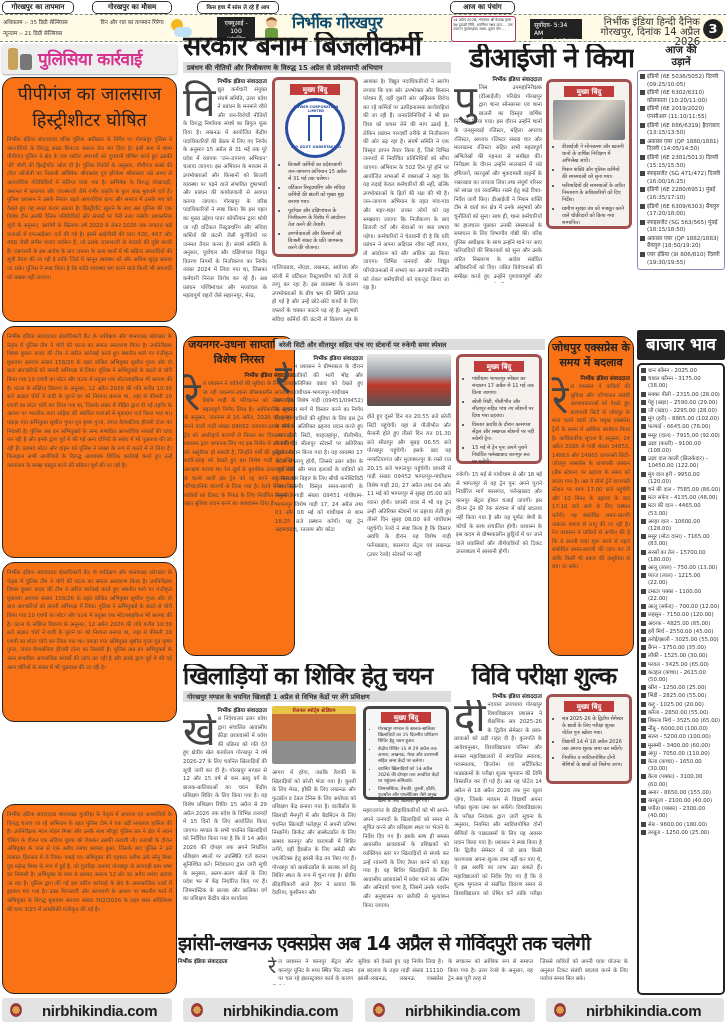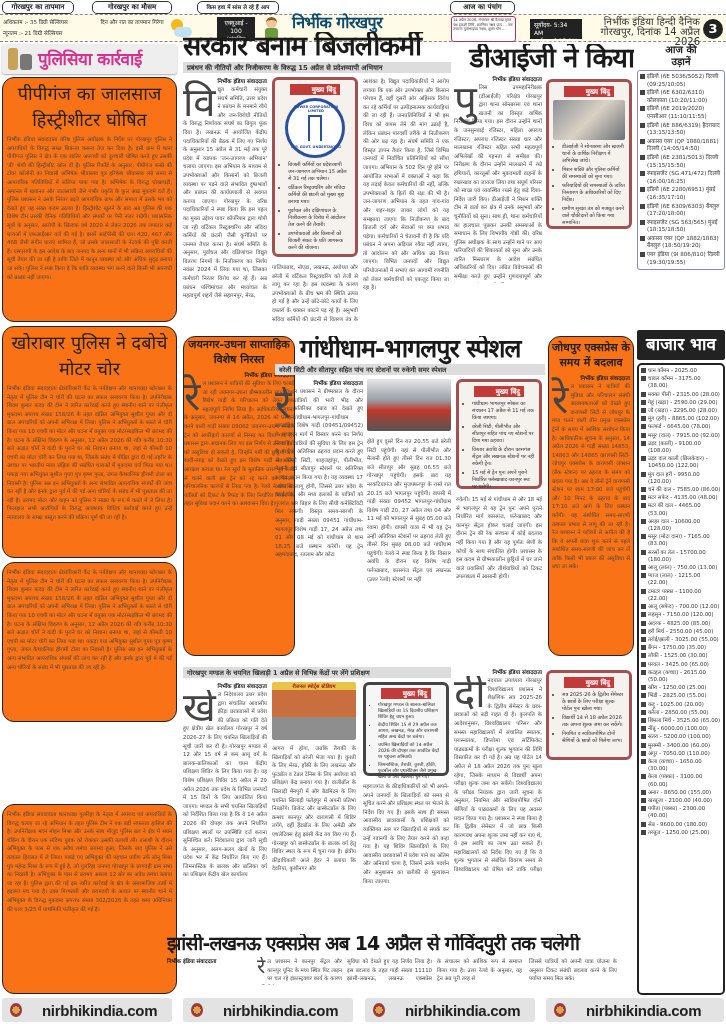--- a/index.html
+++ b/index.html
@@ -14,21 +14,21 @@
 .pagenum{width:20px;height:20px;border-radius:50%;background:#222;color:#fff;font-weight:bold;font-size:13px;text-align:center;line-height:20px}
 .col{position:absolute}
 .boxed{border:1.5px solid #222;border-radius:12px;background:#f97316}
 .h-serif{font-family:"DejaVu Sans",sans-serif;text-align:center;color:#222;font-weight:normal}
 .h-big{font-family:"DejaVu Sans",sans-serif;font-weight:bold;color:#1a1a1a;letter-spacing:-1px;line-height:1}
 .body-txt{font-size:5.4px;line-height:8.6px;color:#444;text-align:justify}
 .sub-grey{background:#ddd;font-size:7.5px;font-weight:bold;padding:1px 4px;color:#333}
 .byline{font-size:5.5px;font-weight:bold;color:#222;text-align:right}
 .dropcap{font-size:40px;line-height:34px;float:left;margin-right:2px;font-family:"DejaVu Serif",serif}
 .keypoints{border:3px solid #a25050;border-radius:6px;background:#f5f1ec;padding:4px}
-.kp-title{background:#c23b3b;color:#fff;font-size:7px;font-weight:bold;text-align:right;padding:1px 4px;margin:0 auto 3px;width:50px}
+.kp-title{background:#c23b3b;color:#fff;font-size:7px;font-weight:bold;text-align:center;padding:1px 4px;margin:0 auto 3px;width:50px}
 .kp-list{font-size:5px;line-height:7px;color:#333;padding-left:9px}
 .kp-list li{margin-bottom:2px}
 .photo{background:linear-gradient(135deg,#8b8f96,#d9d2c5 50%,#6b6f76);border-radius:2px}
 .flights{font-size:5.6px;line-height:7.6px;color:#333}
 .flights .row{display:flex;gap:2px;margin-bottom:1px}
 .chk{display:inline-block;width:5px;height:5px;background:#444;margin-top:1px;flex:0 0 5px}
 .footer-banner{position:absolute;top:998px;height:24px;background:#e3e3e3;border-radius:3px;display:flex;align-items:center}
 .footer-banner .logo{width:12px;height:14px;margin-left:8px;background:radial-gradient(circle,#d9a24c 40%,#9c3a3a 41%);border-radius:50%}
 .footer-banner .url{font-family:"Liberation Sans",sans-serif;font-weight:bold;font-size:15px;color:#222;margin-left:20px;letter-spacing:-0.3px}
 </style>
@@ -78,21 +78,20 @@
   </div>
   <div class="abs" style="left:36px;top:3px;font-weight:bold;font-size:17px;color:#d6338f;letter-spacing:-0.5px">पुलिसिया कार्रवाई</div>
 </div>
 
 <div class="col boxed" style="left:2px;top:77px;width:175px;height:245px;padding:3px 4px">
   <div class="h-serif" style="font-size:18px;line-height:26px">पीपीगंज का जालसाज हिस्ट्रीशीटर घोषित</div>
   <div class="body-txt" style="margin-top:2px">निर्भीक इंडिया संवाददाता वरिष्ठ पुलिस अधीक्षक के निर्देश पर गोरखपुर पुलिस ने अपराधियों के विरुद्ध सख्त शिकंजा कसना तेज कर दिया है। इसी क्रम में थाना पीपीगंज पुलिस ने क्षेत्र के एक शातिर अपराधी को दुराचारी घोषित करते हुए उसकी 'बी' श्रेणी की हिस्ट्रीशीट खोल दी है। पुलिस रिकॉर्ड के अनुसार, पीपीगंज कस्बे की टॉवर कॉलोनी का निवासी अभिषेक श्रीवास्तव पुत्र हरिकेश श्रीवास्तव लंबे समय से आपराधिक गतिविधियों में संलिप्त पाया गया है। अभिषेक के विरुद्ध धोखाधड़ी, अमानत में खयानत और जालसाजी जैसे गंभीर प्रकृति के कुल आठ मुकदमे दर्ज हैं। पुलिस प्रशासन ने उसके निरंतर बढ़ते आपराधिक ग्राफ और समाज में उसके भय को देखते हुए यह सख्त कदम उठाया है। हिस्ट्रीशीट खुलने के बाद अब पुलिस की एक विशेष टीम उसकी दैनिक गतिविधियों और संपर्कों पर पैनी नजर रखेगी। प्रशासनिक सूत्रों के अनुसार, आरोपी के खिलाफ वर्ष 2020 से लेकर 2026 तक लगातार कई धाराओं में एफआईआर दर्ज की गई है। इसमें आईपीसी की धारा 420, 467 और 468 जैसी संगीन धाराएं शामिल हैं, जो उसके जालसाजी के नेटवर्क की पुष्टि करती हैं। एसएसपी के इस आदेश के बाद जनपद के अन्य थानों में भी सक्रिय अपराधियों की सूची तैयार की जा रही है ताकि जिले में कानून व्यवस्था को और अधिक सुदृढ़ बनाया जा सके। पुलिस ने स्पष्ट किया है कि शांति व्यवस्था भंग करने वाले किसी भी अपराधी को बख्शा नहीं जाएगा।</div>
 </div>
 
 <div class="col boxed" style="left:2px;top:326px;width:175px;height:232px;padding:3px 4px;overflow:hidden">
-  <div class="h-serif" style="font-size:18px;line-height:26px">खोराबार पुलिस ने दबोचे मोटर चोर</div>
   <div class="body-txt" style="margin-top:2px">निर्भीक इंडिया संवाददाता क्षेत्राधिकारी कैंट के पर्यवेक्षण और थानाध्यक्ष खोराबार के नेतृत्व में पुलिस टीम ने चोरी की घटना का सफल अनावरण किया है। उपनिरीक्षक शिवम कुमार यादव की टीम ने त्वरित कार्रवाई करते हुए स्थानीय थाने पर पंजीकृत मुकदमा अपराध संख्या 158/26 के तहत वांछित अभियुक्त सुशील गुप्ता और दो बाल अपचारियों को अपनी अभिरक्षा में लिया। पुलिस ने अभियुक्तों के कब्जे से चोरी किया गया 10 एचपी का मोटर और घटना में प्रयुक्त एक मोटरसाइकिल भी बरामद की है। घटना के संक्षिप्त विवरण के अनुसार, 12 अप्रैल 2026 की रात्रि करीब 10:30 बजे अज्ञात चोरों ने वादी के पुराने घर को निशाना बनाया था, जहां से कीमती 10 एचपी का मोटर चोरी कर लिया गया था, जिसके संबंध में पीड़ित द्वारा दी गई तहरीर के आधार पर भारतीय न्याय संहिता की संबंधित धाराओं में मुकदमा दर्ज किया गया था। पकड़ा गया अभियुक्त सुशील गुप्ता पुत्र कृष्ण गुप्ता, जंगल कैथवलिया हीरामी टोला का निवासी है। पुलिस अब इन अभियुक्तों के अन्य संभावित आपराधिक संपर्कों की जांच कर रही है और इनके द्वारा पूर्व में की गई अन्य चोरियों के संबंध में भी पूछताछ की जा रही है। बरामद मोटर और वाहन को पुलिस ने साक्ष्य के रूप में कब्जे में ले लिया है। फिलहाल सभी आरोपियों के विरुद्ध आवश्यक विधिक कार्रवाई करते हुए उन्हें न्यायालय के समक्ष प्रस्तुत करने की प्रक्रिया पूर्ण की जा रही है।</div>
 </div>
 
 <div class="col boxed" style="left:2px;top:562px;width:175px;height:160px;padding:3px 4px;overflow:hidden">
   <div class="body-txt" style="margin-top:2px">निर्भीक इंडिया संवाददाता क्षेत्राधिकारी कैंट के पर्यवेक्षण और थानाध्यक्ष खोराबार के नेतृत्व में पुलिस टीम ने चोरी की घटना का सफल अनावरण किया है। उपनिरीक्षक शिवम कुमार यादव की टीम ने त्वरित कार्रवाई करते हुए स्थानीय थाने पर पंजीकृत मुकदमा अपराध संख्या 158/26 के तहत वांछित अभियुक्त सुशील गुप्ता और दो बाल अपचारियों को अपनी अभिरक्षा में लिया। पुलिस ने अभियुक्तों के कब्जे से चोरी किया गया 10 एचपी का मोटर और घटना में प्रयुक्त एक मोटरसाइकिल भी बरामद की है। घटना के संक्षिप्त विवरण के अनुसार, 12 अप्रैल 2026 की रात्रि करीब 10:30 बजे अज्ञात चोरों ने वादी के पुराने घर को निशाना बनाया था, जहां से कीमती 10 एचपी का मोटर चोरी कर लिया गया था। पकड़ा गया अभियुक्त सुशील गुप्ता पुत्र कृष्ण गुप्ता, जंगल कैथवलिया हीरामी टोला का निवासी है। पुलिस अब इन अभियुक्तों के अन्य संभावित आपराधिक संपर्कों की जांच कर रही है और इनके द्वारा पूर्व में की गई अन्य चोरियों के संबंध में भी पूछताछ की जा रही है।</div>
 </div>
 
 <div class="col boxed" style="left:2px;top:804px;width:175px;height:190px;padding:3px 4px;overflow:hidden">
   <div class="body-txt" style="margin-top:2px">निर्भीक इंडिया संवाददाता थानाध्यक्ष गुलरिहा के नेतृत्व में अपराध एवं अपराधियों के विरुद्ध चलाए जा रहे अभियान के तहत पुलिस टीम ने एक बड़ी सफलता हासिल की है। उपनिरीक्षक मदन मोहन मिश्रा और उनके साथ मौजूद पुलिस बल ने क्षेत्र में सघन चेकिंग के दौरान एक संदिग्ध युवक को रोककर उसकी तलाशी ली। तलाशी के दौरान अभियुक्त के पास से एक अवैध तमंचा बरामद हुआ, जिसके बाद पुलिस ने उसे तत्काल हिरासत में ले लिया। पकड़े गए अभियुक्त की पहचान प्रवीण उर्फ सोनू मिश्रा पुत्र महेन्द्र मिश्रा के रूप में हुई है, जो गुलरिहा जनपद गोरखपुर के बरगदही ग्राम सभा का निवासी है। अभियुक्त के पास से बरामद असला 12 बोर का अवैध तमंचा बताया जा रहा है। पुलिस द्वारा की गई इस त्वरित कार्रवाई के क्षेत्र के असामाजिक तत्वों में हड़कंप मच गया है। उक्त गिरफ्तारी और बरामदगी के आधार पर स्थानीय थाने में अभियुक्त के विरुद्ध मुकदमा अपराध संख्या 302/2026 के तहत शस्त्र अधिनियम की धारा 3/25 में प्राथमिकी पंजीकृत की गई है।</div>
 </div>
@@ -387,21 +386,20 @@
     </div>
 </div>
 
 <div class="col boxed" style="left:183px;top:336px;width:112px;height:320px;padding:0;overflow:hidden">
   <div style="font-weight:bold;font-size:11px;line-height:15px;text-align:center">जयनगर-उधना साप्ताहिक विशेष निरस्त</div>
   <div class="byline" style="margin-top:4px">निर्भीक इंडिया संवाददाता</div>
   <div class="body-txt"><span class="dropcap">रे</span><span>ल प्रशासन ने यात्रियों की सुविधा के लिए चलाई जा रही जयनगर-उधना ग्रीष्मकालीन साप्ताहिक विशेष गाड़ी के परिचालन को लेकर एक महत्वपूर्ण निर्णय लिया है। आधिकारिक सूचना के अनुसार, जयनगर से 16 अप्रैल, 2026 को प्रस्थान करने वाली गाड़ी संख्या 09062 जयनगर-उधना स्पेशल ट्रेन को अपरिहार्य कारणों से निरस्त कर दिया गया है। प्रशासन द्वारा अचानक लिए गए इस निर्णय से उन यात्रियों को असुविधा हो सकती है, जिन्होंने गर्मी की छुट्टियों और शादी-ब्याह को देखते हुए इस विशेष गाड़ी में अग्रिम आरक्षण कराया था। रेल सूत्रों के मुताबिक उत्तर पूर्व रेलवे से चलने वाली इस ट्रेन को रद्द करने का फैसला परिचालनिक कारणों से लिया गया है। रेलवे ने प्रभावित यात्रियों को टिकट के रिफंड के लिए निर्धारित नियमों के तहत सुविधा प्रदान करने का आश्वासन दिया है।</span></div>
 </div>
 
 <div class="col" style="left:275px;top:336px;width:270px;height:325px;overflow:hidden">
-  <div class="h-big" style="font-size:25px;text-align:center;white-space:nowrap">गांधीधाम-भागलपुर स्पेशल</div>
   <div class="sub-grey" style="margin-top:3px;font-size:6.5px">बरेली सिटी और सीतापुर सहित पांच नए स्टेशनों पर रुकेगी समर स्पेशल</div>
   <div style="position:relative;height:280px;margin-top:4px">
     <div class="abs" style="left:0;top:0;width:88px">
       <div class="byline">निर्भीक इंडिया संवाददाता</div>
       <div class="body-txt" style="height:270px;overflow:hidden"><span class="dropcap">रे</span><span>ल प्रशासन ने ग्रीष्मकाल के दौरान यात्रियों की भारी भीड़ और अतिरिक्त दबाव को देखते हुए गांधीधाम-भागलपुर-गांधीधाम साप्ताहिक विशेष गाड़ी (09451/09452) के संचालन मार्ग में विस्तार करने का निर्णय लिया है। यात्रियों की सुविधा के लिए इस ट्रेन के मार्ग में अतिरिक्त ठहराव प्रदान करते हुए अब बरेली सिटी, शाहजहांपुर, पीलीभीत, मैलानी एवं सीतापुर स्टेशनों पर अतिरिक्त ठहराव प्रदान किया गया है। यह व्यवस्था 17 अप्रैल से लागू होगी, जिससे उत्तर प्रदेश के तराई क्षेत्रों और मध्य इलाकों के यात्रियों को गुजरात और बिहार के लिए सीधी कनेक्टिविटी मिल सकेगी। विस्तृत समय-सारणी के अनुसार, गाड़ी संख्या 09451 गांधीधाम-भागलपुर विशेष गाड़ी 17, 24 अप्रैल तथा 01 और 08 मई को गांधीधाम से शाम 18.25 बजे प्रस्थान करेगी। यह ट्रेन अहमदाबाद, रतलाम और कोटा</span></div>
     </div>
     <div class="abs photo" style="left:92px;top:0;width:84px;height:52px;background:linear-gradient(180deg,#e6e6e6,#9aa0a8 40%,#c0392b 60%,#555)"></div>
     <div class="abs body-txt" style="left:92px;top:58px;width:84px;height:214px;overflow:hidden">होते हुए दूसरे दिन रात 20.55 बजे बरेली सिटी पहुंचेगी। यहां से पीलीभीत और मैलानी होते हुए तीसरे दिन रात 01.30 बजे सीतापुर और सुबह 06.55 बजे गोरखपुर पहुंचेगी। इसके बाद यह नरकटियागंज और मुजफ्फरपुर के रास्ते रात 20.15 बजे भागलपुर पहुंचेगी। वापसी में गाड़ी संख्या 09452 भागलपुर-गांधीधाम विशेष गाड़ी 20, 27 अप्रैल तथा 04 और 11 मई को भागलपुर से सुबह 05.00 बजे रवाना होगी। वापसी यात्रा में भी यह ट्रेन उन्हीं अतिरिक्त स्टेशनों पर ठहराव लेती हुए तीसरे दिन सुबह 08.00 बजे गांधीधाम पहुंचेगी। रेलवे ने स्पष्ट किया है कि विस्तार अवधि के दौरान यह विशेष गाड़ी फर्रुखाबाद, कासगंज सेंट्रल एवं लखनऊ (उत्तर रेलवे) स्टेशनों पर नहीं</div>
     <div class="abs keypoints" style="left:181px;top:0;width:86px;height:110px">
       <div class="kp-title">मुख्य बिंदु</div>
@@ -416,20 +414,21 @@
   </div>
 </div>
 
 <div class="col boxed" style="left:548px;top:336px;width:86px;height:320px;padding:3px;overflow:hidden">
   <div style="font-weight:bold;font-size:11px;line-height:15px;text-align:center">जोधपुर एक्सप्रेस के समय में बदलाव</div>
   <div class="byline" style="margin-top:4px">निर्भीक इंडिया संवाददाता</div>
   <div class="body-txt"><span class="dropcap">रे</span><span>ल प्रशासन ने यात्रियों की सुविधा और परिचालन संबंधी आवश्यकताओं को देखते हुए वाराणसी सिटी से जोधपुर के मध्य चलने वाली तीन प्रमुख एक्सप्रेस ट्रेनों के समय में आंशिक संशोधन किया है। आधिकारिक सूचना के अनुसार, 14 अप्रैल 2026 से गाड़ी संख्या 14853, 14863 और 14865 वाराणसी सिटी-जोधपुर एक्सप्रेस के वाराणसी जंक्शन (बैंक स्टेशन) पर ठहराव के समय को बदला गया है। अब ये तीनों ट्रेनें वाराणसी स्टेशन पर शाम 17:00 बजे पहुंचेंगी और 10 मिनट के ठहराव के बाद 17:10 बजे आगे के लिए प्रस्थान करेंगी। यह संशोधित समय-सारणी तत्काल प्रभाव से लागू की जा रही है। रेल प्रशासन ने यात्रियों से अपील की है कि वे अपनी यात्रा शुरू करने से पहले संशोधित समय-सारणी की जांच कर लें ताकि किसी भी प्रकार की असुविधा से बचा जा सके।</span></div>
 </div>
 
 <div class="col" style="left:183px;top:664px;width:268px;height:268px;overflow:hidden">
+  <div class="h-big" style="font-size:24px;white-space:nowrap">खिलाड़ियों का शिविर हेतु चयन</div>
   <div class="sub-grey" style="margin-top:3px;font-size:6.5px">गोरखपुर मण्डल के चयनित खिलाड़ी 1 अप्रैल से विभिन्न केंद्रों पर लेंगे प्रशिक्षण</div>
   <div style="position:relative;height:230px;margin-top:4px">
     <div class="abs" style="left:0;top:0;width:84px">
       <div class="byline">निर्भीक इंडिया संवाददाता</div>
       <div class="body-txt" style="height:222px;overflow:hidden"><span class="dropcap">खे</span><span>ल निदेशालय उत्तर प्रदेश द्वारा संचालित आवासीय क्रीड़ा छात्रावासों में प्रवेश की प्रक्रिया को गति देते हुए क्षेत्रीय खेल कार्यालय गोरखपुर ने वर्ष 2026-27 के लिए चयनित खिलाड़ियों की सूची जारी कर दी है। गोरखपुर मण्डल से 12 और 15 वर्ष से कम आयु वर्ग के बालक-बालिकाओं का चयन केंद्रीय प्रशिक्षण शिविर के लिए किया गया है। यह विशेष प्रशिक्षण शिविर 15 अप्रैल से 29 अप्रैल 2026 तक प्रदेश के विभिन्न जनपदों में 15 दिनों के लिए आयोजित किया जाएगा। मण्डल के सभी चयनित खिलाड़ियों को निर्देशित किया गया है कि वे 14 अप्रैल 2026 की दोपहर तक अपने निर्धारित प्रशिक्षण स्थलों पर उपस्थिति दर्ज कराना सुनिश्चित करें। निदेशालय द्वारा जारी सूची के अनुसार, अलग-अलग खेलों के लिए प्रदेश भर में केंद्र निर्धारित किए गए हैं। जिमनास्टिक के बालक और बालिका वर्ग का प्रशिक्षण केंद्रीय खेल कार्यालय</span></div>
     </div>
     <div class="abs photo" style="left:89px;top:0;width:84px;height:58px;background:linear-gradient(180deg,#e8c547 0 14%,#c96f3e 14% 60%,#8e8e8e 60%)">
       <div class="abs" style="left:2px;top:1px;width:80px;font-size:5px;font-weight:bold;color:#a01c1c;text-align:center">रीजनल स्पोर्ट्स स्टेडियम</div>
     </div>
     <div class="abs body-txt" style="left:89px;top:62px;width:84px;height:160px;overflow:hidden">आगरा में होगा, जबकि तैराकी के खिलाड़ियों को बरेली भेजा गया है। कुश्ती के लिए मेरठ, हॉकी के लिए लखनऊ और फुटबॉल व टेबल टेनिस के लिए अयोध्या को प्रशिक्षण केंद्र बनाया गया है। वालीबॉल के खिलाड़ी मैनपुरी में और बैडमिंटन के लिए चयनित खिलाड़ी फतेहपुर में अपनी प्रतिभा निखारेंगे। क्रिकेट और बास्केटबॉल के लिए क्रमशः कानपुर और वाराणसी में शिविर लगेंगे, वहीं हैंडबॉल के लिए अमेठी और एथलेटिक्स हेतु झांसी केंद्र तय किए गए हैं। गोरखपुर को बास्केटबॉल के बालक वर्ग हेतु शिविर स्थल के रूप में चुना गया है। क्षेत्रीय क्रीड़ाधिकारी आले हैदर ने बताया कि देवरिया, कुशीनगर और</div>
@@ -440,37 +439,38 @@
         <li>केंद्रीय शिविर 15 से 29 अप्रैल तक आगरा, लखनऊ, मेरठ और वाराणसी सहित अन्य केंद्रों पर चलेगा।</li>
         <li>चयनित खिलाड़ियों को 14 अप्रैल 2026 की दोपहर तक आवंटित केंद्रों पर पहुंचना अनिवार्य।</li>
         <li>जिमनास्टिक, तैराकी, कुश्ती, हॉकी, फुटबॉल और एथलेटिक्स जैसे प्रमुख खेलों के लिए खिलाड़ी चुने गए।</li>
       </ul>
     </div>
     <div class="abs body-txt" style="left:180px;top:100px;width:86px;height:122px;overflow:hidden">महराजगंज के क्रीड़ाधिकारियों को भी अपने-अपने जनपदों के खिलाड़ियों को समय से सूचित करने और प्रशिक्षण स्थल पर भेजने के निर्देश दिए गए हैं। इसके साथ ही समस्त आवासीय छात्रावासों के प्रशिक्षकों को व्यक्तिगत स्तर पर खिलाड़ियों से संपर्क कर उन्हें रवानगी के लिए तैयार करने को कहा गया है। यह शिविर खिलाड़ियों के लिए आवासीय छात्रावासों में प्रवेश पाने का अंतिम और अनिवार्य चरण है, जिसमें उनके पदर्शन और अनुशासन का बारीकी से मूल्यांकन किया जाएगा।</div>
   </div>
 </div>
 
 <div class="col" style="left:454px;top:664px;width:180px;height:268px;overflow:hidden">
+  <div class="h-big" style="font-size:24px;text-align:center;white-space:nowrap">विवि परीक्षा शुल्क</div>
   <div style="position:relative;margin-top:4px;height:205px">
     <div class="abs" style="left:0;top:0;width:88px">
       <div class="byline">निर्भीक इंडिया संवाददाता</div>
       <div class="body-txt" style="height:196px;overflow:hidden"><span class="dropcap">दी</span><span>नदयाल उपाध्याय गोरखपुर विश्वविद्यालय प्रशासन ने शैक्षणिक सत्र 2025-26 के द्वितीय सेमेस्टर के छात्र-छात्राओं को बड़ी राहत दी है। कुलपति के आदेशानुसार, विश्वविद्यालय परिसर और समस्त महाविद्यालयों में संचालित स्नातक, परास्नातक, डिप्लोमा एवं सर्टिफिकेट पाठ्यक्रमों के परीक्षा शुल्क भुगतान की तिथि विस्तारित कर दी गई है। अब यह पोर्टल 14 अप्रैल से 18 अप्रैल 2026 तक पुनः खुला रहेगा, जिसके माध्यम से विद्यार्थी अपना परीक्षा शुल्क जमा कर सकेंगे। विश्वविद्यालय के परीक्षा नियंत्रक द्वारा जारी सूचना के अनुसार, नियमित और स्ववित्तपोषित दोनों श्रेणियों के पाठ्यक्रमों के लिए यह अवसर प्रदान किया गया है। प्रशासन ने स्पष्ट किया है कि द्वितीय सेमेस्टर में जो छात्र किसी कारणवश अपना शुल्क जमा नहीं कर पाए थे, वे इस अवधि का लाभ उठा सकते हैं। महाविद्यालयों को निर्देश दिए गए हैं कि वे शुल्क भुगतान से संबंधित विवरण समय से विश्वविद्यालय को प्रेषित करें ताकि परीक्षा संचालन में कोई बाधा उत्पन्न न हो।</span></div>
     </div>
     <div class="abs keypoints" style="left:92px;top:2px;width:86px;height:90px">
       <div class="kp-title">मुख्य बिंदु</div>
       <ul class="kp-list">
         <li>सत्र 2025-26 के द्वितीय सेमेस्टर के छात्रों के लिए परीक्षा शुल्क पोर्टल पुनः खोला गया।</li>
         <li>विद्यार्थी 14 से 18 अप्रैल 2026 तक अपना शुल्क जमा कर सकेंगे।</li>
         <li>नियमित व स्ववित्तपोषित दोनों श्रेणियों के छात्रों को मिलेगा लाभ।</li>
       </ul>
     </div>
   </div>
 </div>
 
-<div class="col" style="left:167px;top:934px;width:452px;height:62px;overflow:hidden">
+<div class="col" style="left:178px;top:934px;width:452px;height:62px;overflow:hidden">
   <div class="h-big" style="font-size:19px;white-space:nowrap;letter-spacing:-0.8px">झांसी-लखनऊ एक्सप्रेस अब 14 अप्रैल से गोविंदपुरी तक चलेगी</div>
   <div style="position:relative;height:34px;margin-top:4px">
     <div class="abs byline" style="left:0;top:0;width:84px;text-align:left">निर्भीक इंडिया संवाददाता</div>
     <div class="abs body-txt" style="left:90px;top:0;width:85px;height:28px;overflow:hidden"><span class="dropcap" style="font-size:20px;line-height:18px">रे</span><span>ल प्रशासन ने कानपुर सेंट्रल और कानपुर यूनिट के मध्य स्थित पिट लाइन पर चल रहे इंफ्रास्ट्रक्चर कार्य के कारण गाड़ियों के</span></div>
     <div class="abs body-txt" style="left:180px;top:0;width:85px;height:28px;overflow:hidden">सुविधा को देखते हुए यह निर्णय लिया है। इस बदलाव के तहत गाड़ी संख्या 11110 झांसी-लखनऊ, लखनऊ एक्सप्रेस (11109/11110)</div>
     <div class="abs body-txt" style="left:270px;top:0;width:85px;height:28px;overflow:hidden">के संचालन को आंशिक रूप से समाप्त किया गया है। उत्तर रेलवे के अनुसार, यह ट्रेन अब पूरी तरह से</div>
     <div class="abs body-txt" style="left:362px;top:0;width:88px;height:28px;overflow:hidden">जिससे यात्रियों को अपनी यात्रा योजना के अनुसार टिकट संबंधी बदलाव करने के लिए पर्याप्त समय मिल सके।</div>
   </div>
 </div>
 

